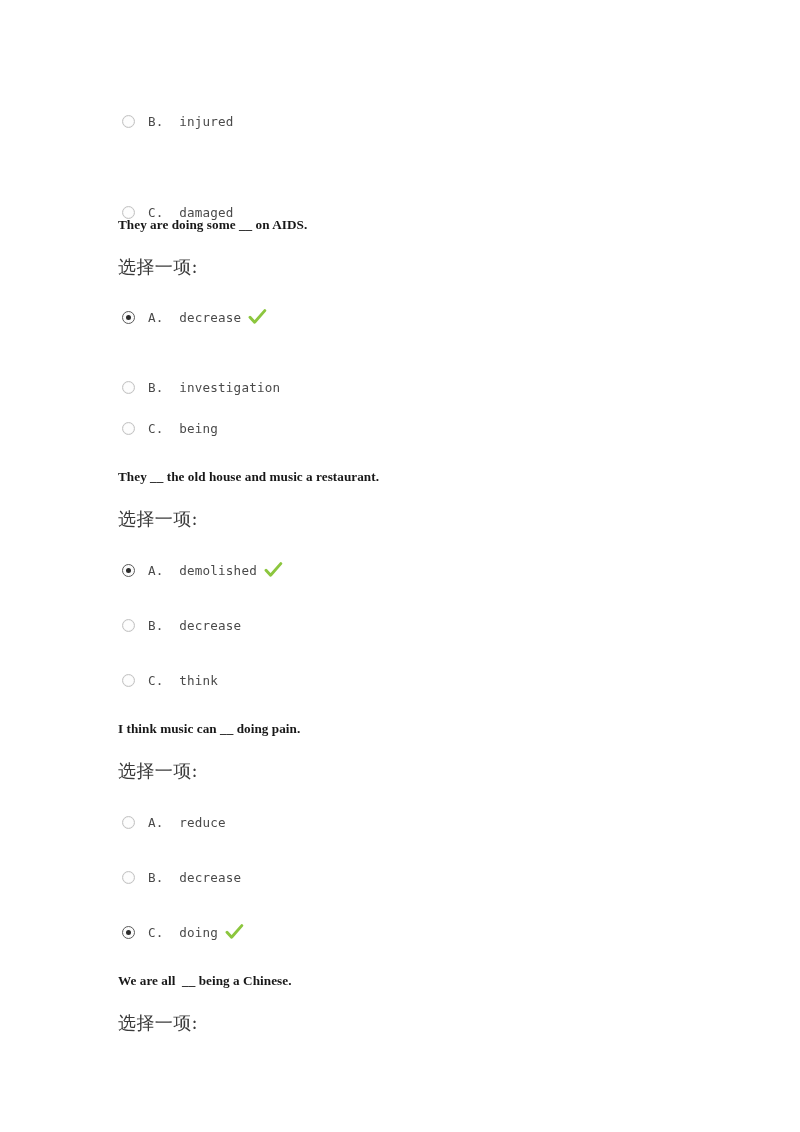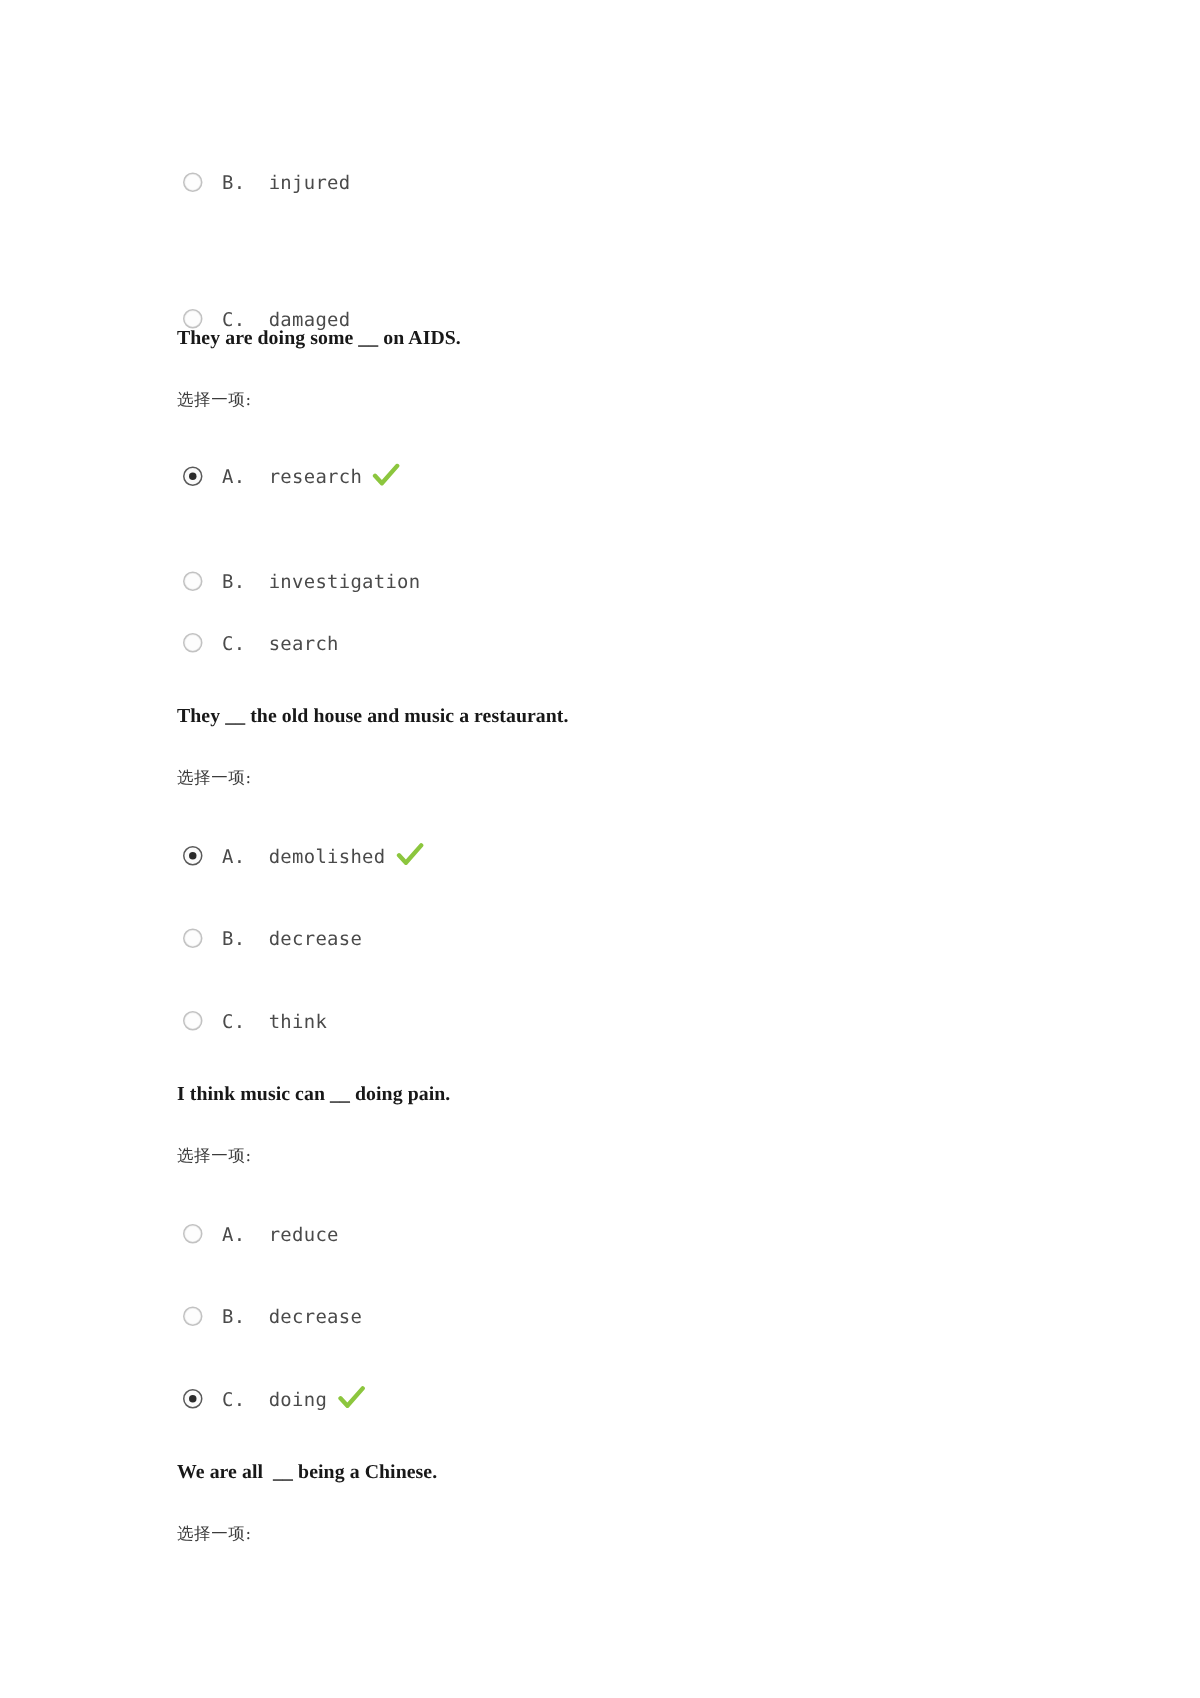--- a/index.html
+++ b/index.html
@@ -39,21 +39,21 @@
     font-weight: 700;
     color: #181818;
     letter-spacing: 0.05px;
     line-height: 16px;
     white-space: pre;
   }
 
   
   .choose-prompt {
     font-family: "DejaVu Serif", "Liberation Serif", serif;
-    font-size: 11px;
+    font-size: 18px;
     font-weight: 400;
     color: #3b3b3b;
     line-height: 16px;
     letter-spacing: 0.4px;
     white-space: pre;
   }
 
   
   .option-row {
     position: relative;
@@ -134,40 +134,40 @@
       </div>
     </div>
 
     <div class="abs question-text" style="top:118px;">They are doing some __ on AIDS.</div>
 
     <div class="abs choose-prompt" style="top:160px;">选择一项:</div>
 
     <div class="abs" style="top:207px;">
       <div class="option-row">
         <span class="radio on"></span>
-        <span class="option-label">A.  research</span>
+        <span class="option-label">A.  decrease</span>
         <span class="check-icon">
           <svg width="19" height="16" viewBox="0 0 19 16">
             <path d="M2 8.2 L6.6 13.2 L16.8 1.6" stroke="#8CC63E" stroke-width="2.9" fill="none" stroke-linecap="round" stroke-linejoin="round"></path>
           </svg>
         </span>
       </div>
     </div>
 
     <div class="abs" style="top:277px;">
       <div class="option-row">
         <span class="radio off"></span>
         <span class="option-label">B.  investigation</span>
       </div>
     </div>
 
     <div class="abs" style="top:318px;">
       <div class="option-row">
         <span class="radio off"></span>
-        <span class="option-label">C.  search</span>
+        <span class="option-label">C.  being</span>
       </div>
     </div>
 
     <div class="abs question-text" style="top:370px;">They __ the old house and music a restaurant.</div>
 
     <div class="abs choose-prompt" style="top:412px;">选择一项:</div>
 
     <div class="abs" style="top:460px;">
       <div class="option-row">
         <span class="radio on"></span>

